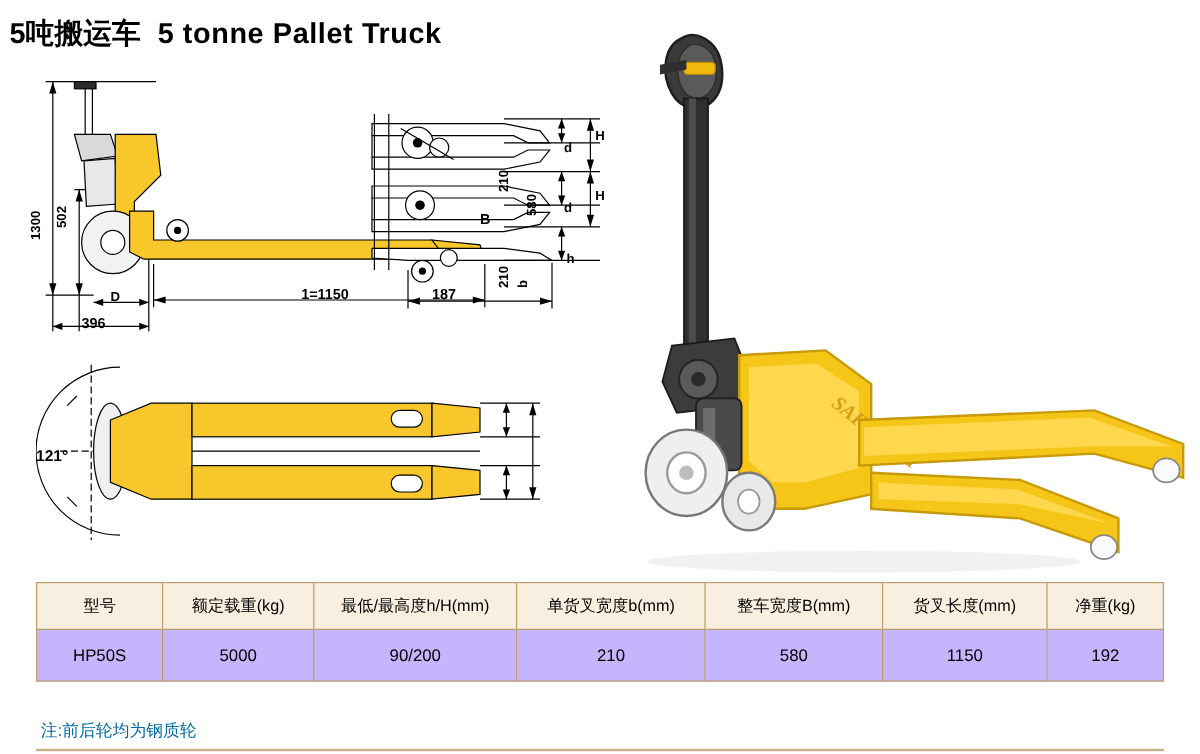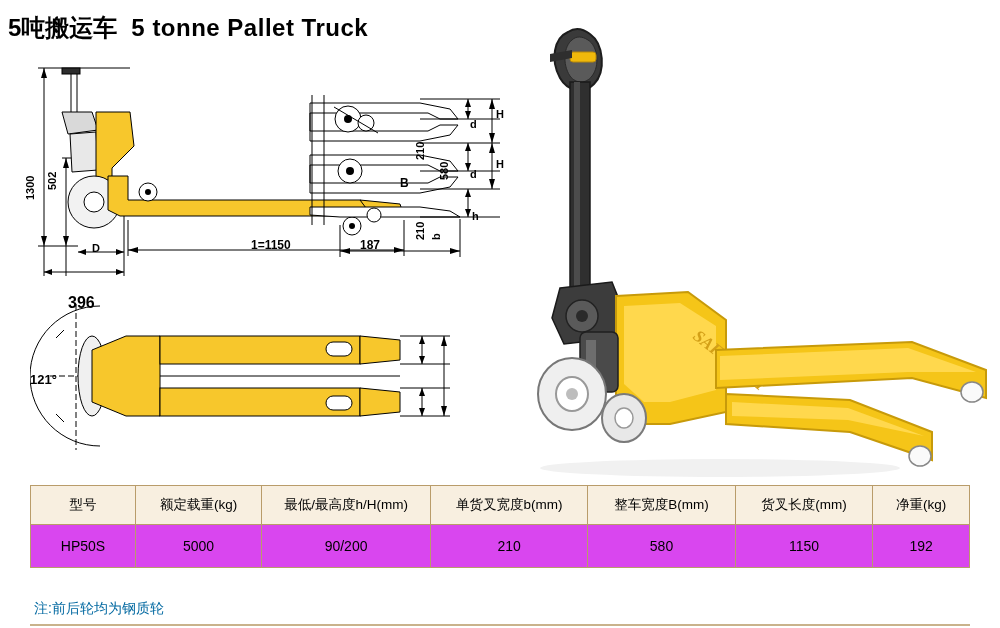--- a/index.html
+++ b/index.html
@@ -77,21 +77,21 @@
     text-align: center;
     color: #000;
     font-weight: normal;
   }
   .spec-table th {
     background: #f8efe0;
     height: 36px;
     font-size: 13.5px;
   }
   .spec-table td {
-    background: #d946ef;
+    background: #c4b5fd;
     height: 40px;
     font-weight: normal;
     font-size: 14px;
   }
   .spec-table td.model { font-weight: normal; text-align: center; }
   .note {
     position: absolute;
     left: 34px;
     top: 600px;
     font-size: 14px;
@@ -169,21 +169,21 @@
         <line x1="404" y1="170" x2="404" y2="206"></line>
         <line x1="128" y1="200" x2="404" y2="200"></line>
         <polygon points="128,200 138,197 138,203" fill="#000" stroke="none"></polygon>
         <polygon points="404,200 394,197 394,203" fill="#000" stroke="none"></polygon>
       </g>
     </svg>
 
     <div class="dim-text vert" style="left:24px; top:150px;">1300</div>
     <div class="dim-text vert" style="left:46px; top:140px;">502</div>
     <div class="dim-text" style="left:92px; top:192px;">D</div>
-    <div class="dim-text" style="left:68px; top:212px; font-size:16px;margin-top:32px;">396</div>
+    <div class="dim-text" style="left:68px; top:212px; font-size:12px;">396</div>
     <div class="dim-text" style="left:238px; top:188px; font-size:12px;margin-left:13px;">1=1150</div>
 
     <svg width="210" height="200" viewBox="0 0 210 200" style="position:absolute; left:300px; top:35px;">
       <g stroke="#000" fill="none" stroke-width="1">
 
         <path d="M10,18 L120,18 L150,24 L158,34 L140,34 L128,28 L10,28 Z" fill="#ffffff" stroke="#000"></path>
         <path d="M10,28 L10,56 L120,56 L150,50 L158,40 L140,40 L128,46 L10,46 Z" fill="#ffffff" stroke="#000"></path>
 
         <circle cx="48" cy="34" r="13" fill="#fff" stroke="#000"></circle>
         <circle cx="48" cy="34" r="4" fill="#000" stroke="none"></circle>

